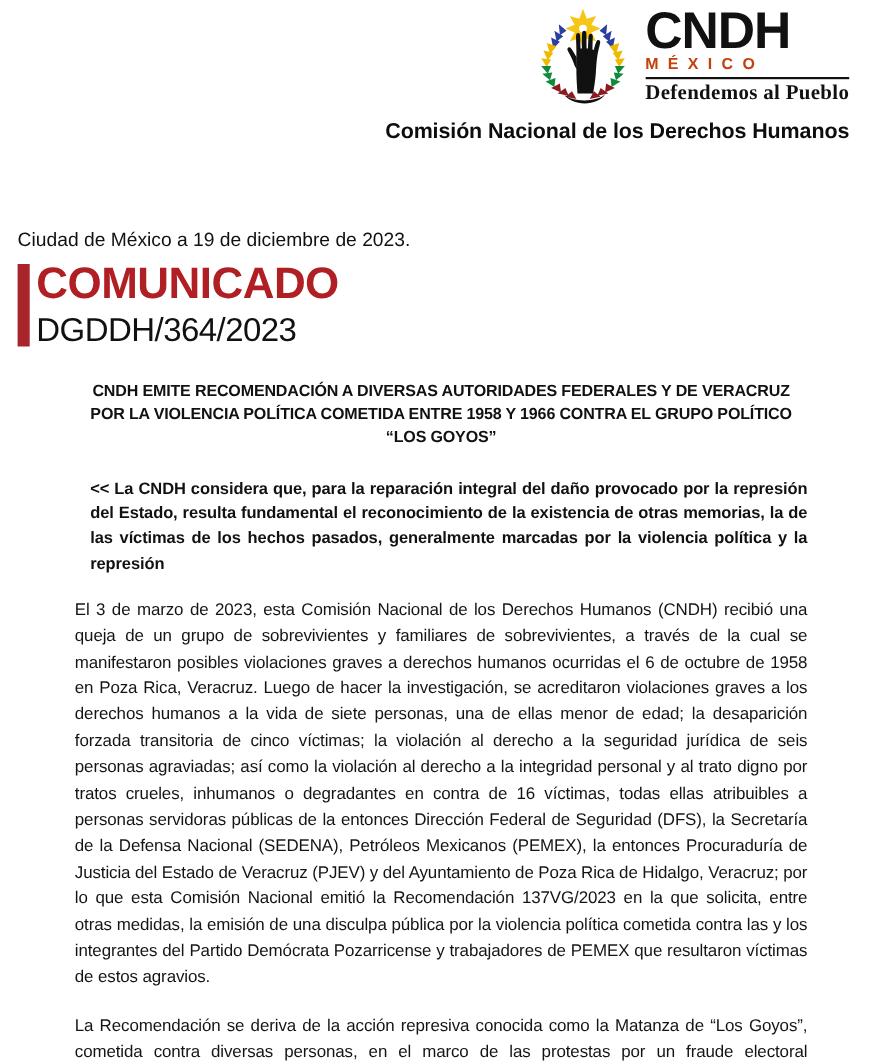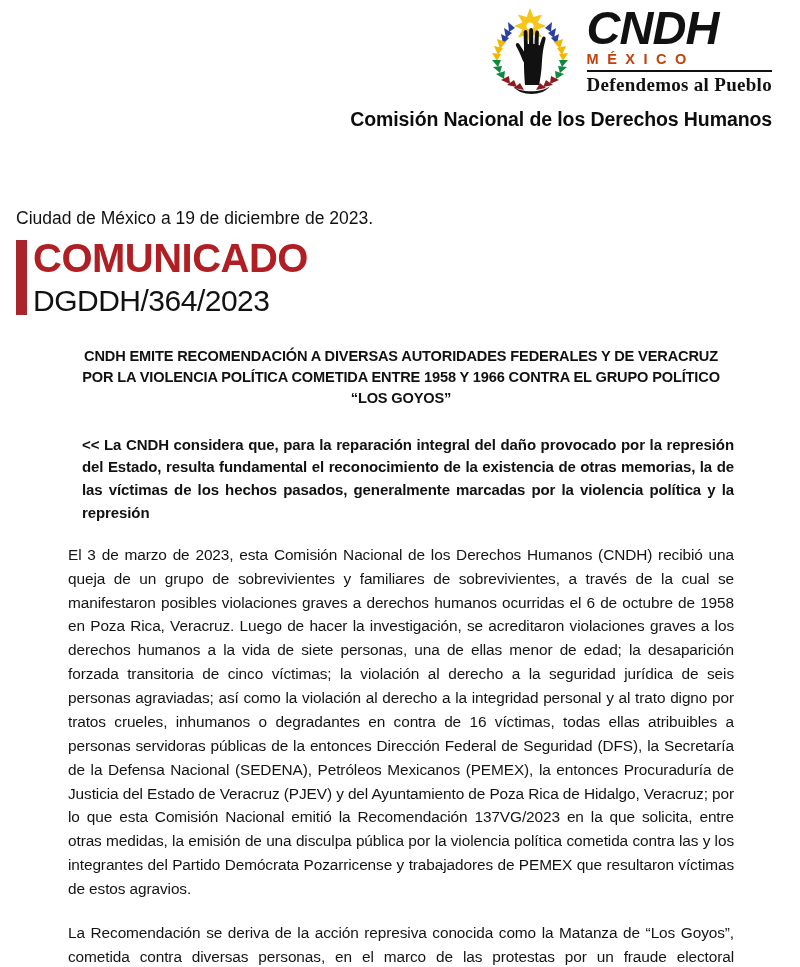--- a/index.html
+++ b/index.html
@@ -45,21 +45,20 @@
     margin-left: 2px;
     padding-bottom: 2px;
   }
   .logo-cndh {
     font-family: "Liberation Sans", sans-serif;
     font-weight: bold;
     font-size: 47px;
     line-height: 0.95;
     letter-spacing: -1px;
     color: #111111;
-    font-style: italic;
   }
   .logo-mexico {
     font-family: "Liberation Sans", sans-serif;
     font-weight: bold;
     font-size: 14.5px;
     letter-spacing: 8.5px;
     color: #c2410c;
     padding-right: 1px;
     margin-top: 1px;
   }

